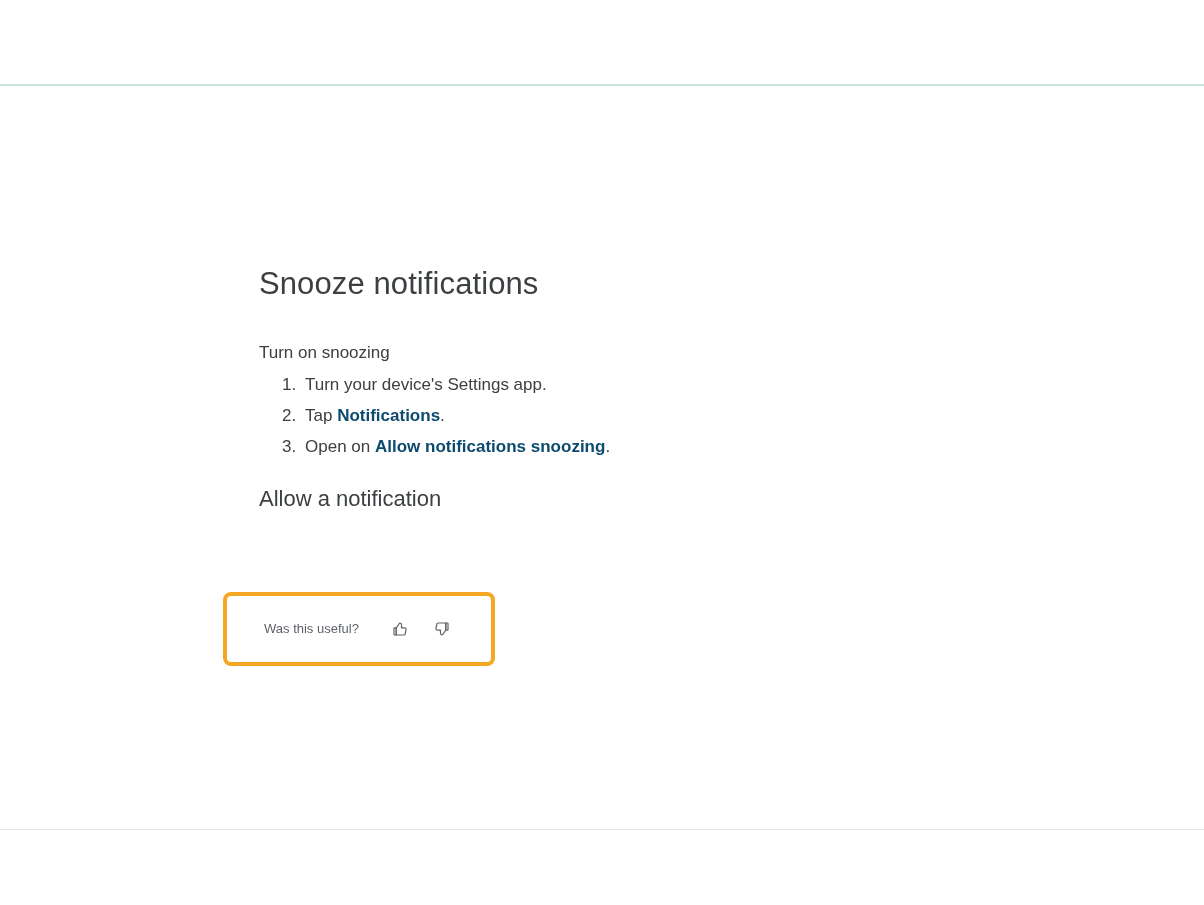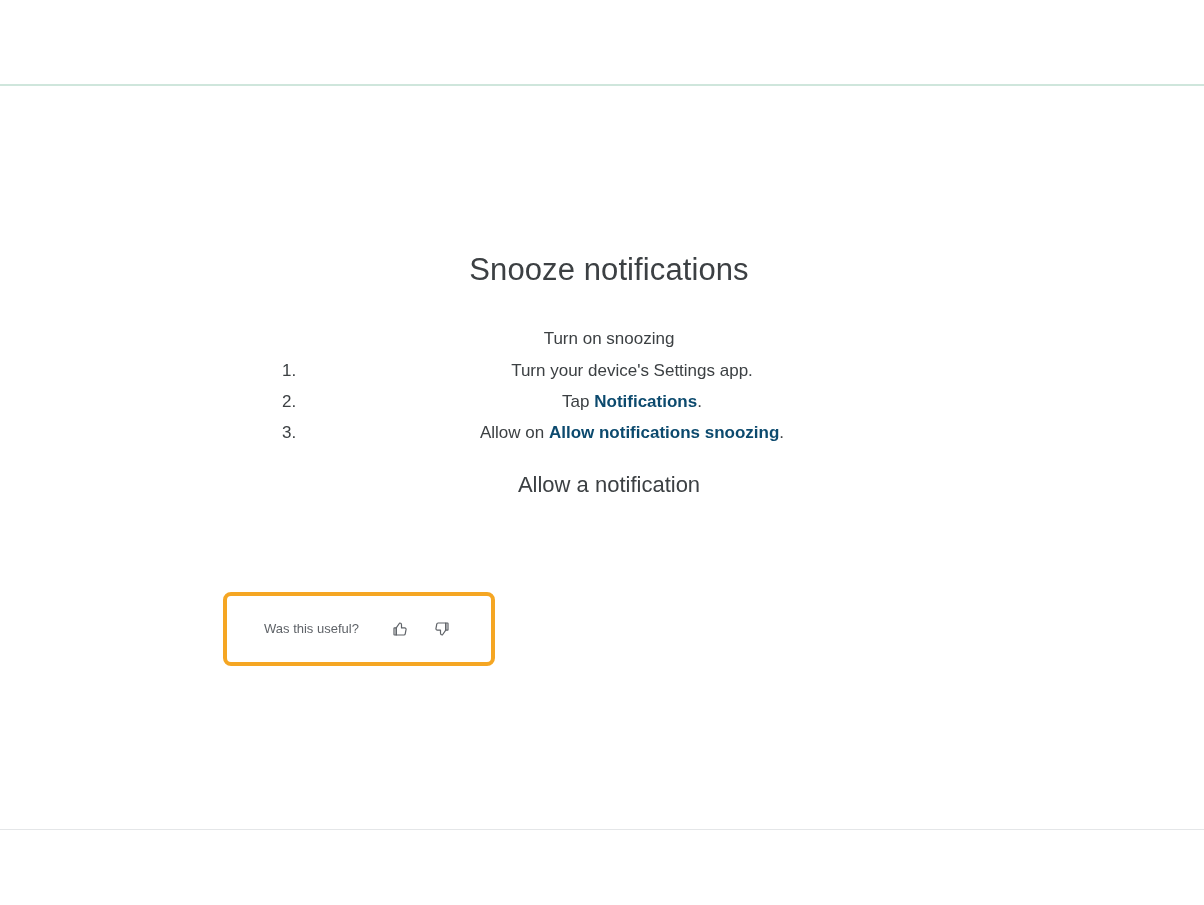--- a/index.html
+++ b/index.html
@@ -45,24 +45,23 @@
     position: absolute;
     top: 829px;
     left: 0;
     width: 1204px;
     height: 1px;
     background: #e4e6e8;
   }
 
   .content {
     position: absolute;
-    top: 250px;
+    top: 264px;
     left: 259px;
     width: 700px;
-    text-align: center;
   }
 
   .article-title {
     font-size: 31px;
     line-height: 40px;
     font-weight: 400;
     color: #3c4043;
     margin: 0 0 36px 0;
     letter-spacing: 0.1px;
   }
@@ -159,21 +158,21 @@
     <p class="lead-text">Turn on snoozing</p>
 
     <ol class="steps">
       <li>
         <span>Turn your device's Settings app.</span><b></b><span></span>
       </li>
       <li>
         <span>Tap </span><b>Notifications</b><span>.</span>
       </li>
       <li>
-        <span>Allow on </span><b>Allow notifications snoozing</b><span>.</span>
+        <span>Open on </span><b>Allow notifications snoozing</b><span>.</span>
       </li>
     </ol>
 
     <h2 class="section-heading">Allow a notification</h2>
 
   </div>
 
   <div class="feedback-wrap">
     <div class="feedback-inner">
       <span class="feedback-label">Was this useful?</span>

